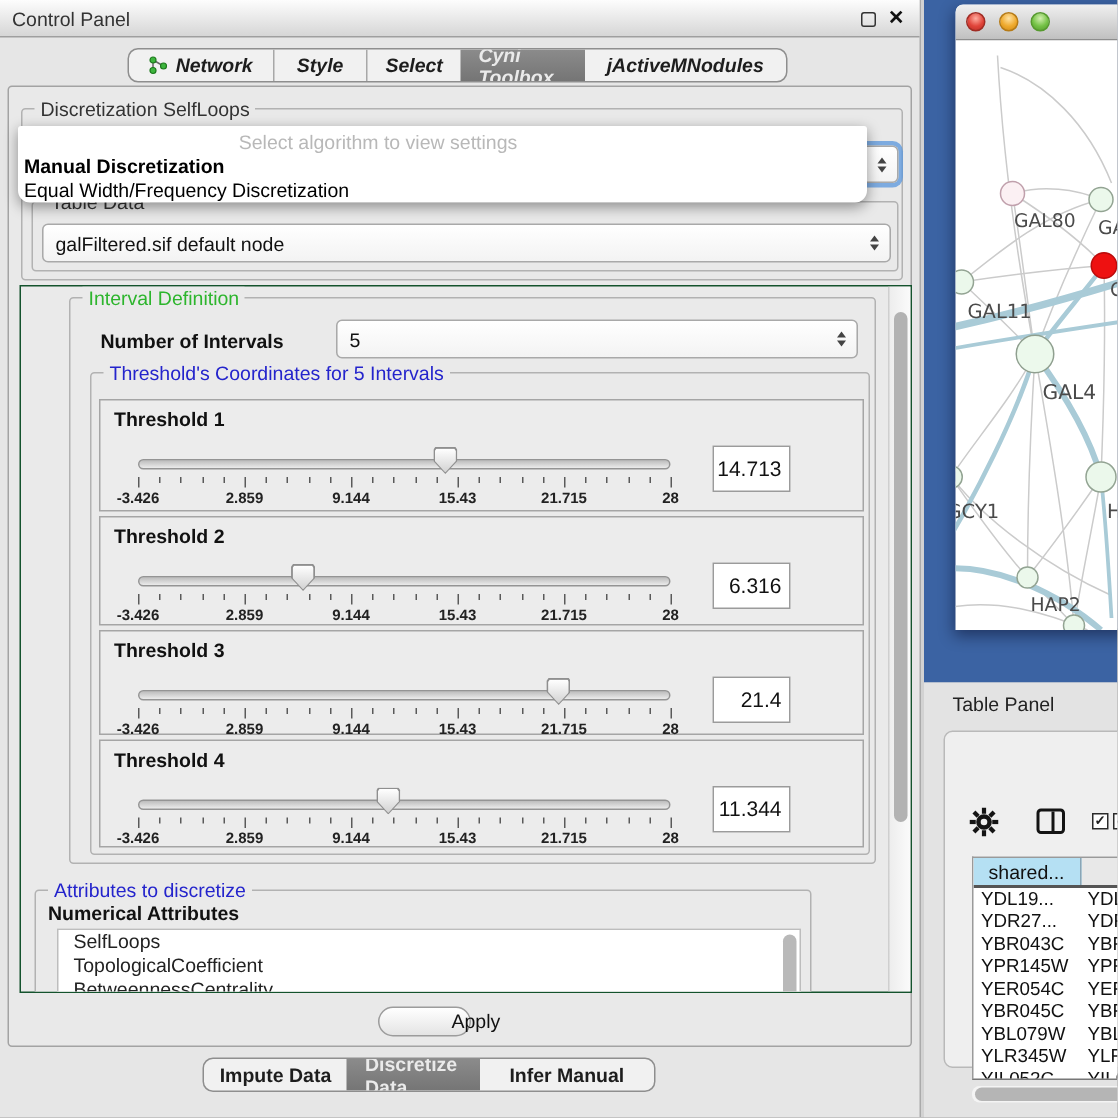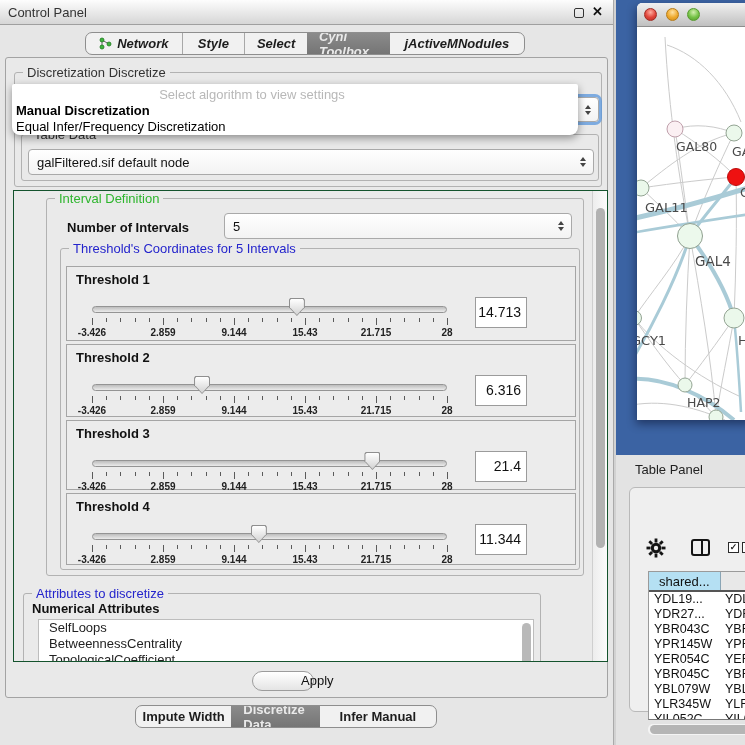--- a/index.html
+++ b/index.html
@@ -136,21 +136,21 @@
           <span>Cyni Toolbox</span>
         </div>
         <div class="tab">
           <span>jActiveMNodules</span>
         </div>
       </div>
 
     <div class="cp-content">
 
       <div class="group" style="left:8px;top:14px;width:588px;height:115px;">
-        <span class="gtitle">Discretization Discretize</span>
+        <span class="gtitle">Discretization SelfLoops</span>
       </div>
 
       <div class="combo focused" style="left:17px;top:39px;width:576px;height:25px;">
         <span class="steppers">
             <i class="arr-up"></i>
             <i class="arr-dn"></i>
           </span>
       </div>
 
       <div class="group" style="left:15px;top:76px;width:578px;height:47px;">
@@ -161,21 +161,21 @@
               <i class="arr-up"></i>
               <i class="arr-dn"></i>
             </span>
         </div>
       </div>
     </div>
 
     <div class="overlay">
       <div class="ov-prompt">Select algorithm to view settings</div>
       <div class="ov-opt1">Manual Discretization</div>
-      <div class="ov-opt2">Equal Infer/Frequency Discretization</div>
+      <div class="ov-opt2">Equal Width/Frequency Discretization</div>
     </div>
 
     <div class="main-panel">
       <div class="main-sb-track">
           <div class="main-sb-thumb"></div>
         </div>
 
       <div class="group" style="left:32px;top:7px;width:538px;height:378px;background:#eaeaea;">
         <span class="gtitle green" style="background:#eaeaea;">Interval Definition</span>
 
@@ -378,33 +378,33 @@
             </div>
         </div>
       </div>
 
       <div class="group" style="left:9px;top:402px;width:518px;height:72px;background:#eaeaea;text-decoration:underline;">
         <span class="gtitle blue" style="background:#eaeaea;">Attributes to discretize</span>
         <span class="attr-sub">Numerical Attributes</span>
         <div class="attr-list">
           <div id="attr-items">
               <div class="attr-item">SelfLoops</div>
+              <div class="attr-item">TopologicalCoefficient</div>
               <div class="attr-item">BetweennessCentrality</div>
-              <div class="attr-item">TopologicalCoefficient</div>
             </div>
           <div class="list-sb"></div>
         </div>
       </div>
     </div>
 
     <div class="apply-btn">Apply</div>
 
     <div class="tabbar" id="bottom-tabs">
         <div class="tab">
-          <span>Impute Width</span>
+          <span>Impute Data</span>
         </div>
         <div class="tab selected">
           <span>Discretize Data</span>
         </div>
         <div class="tab">
           <span>Infer Manual</span>
         </div>
       </div>
   </div>
 

